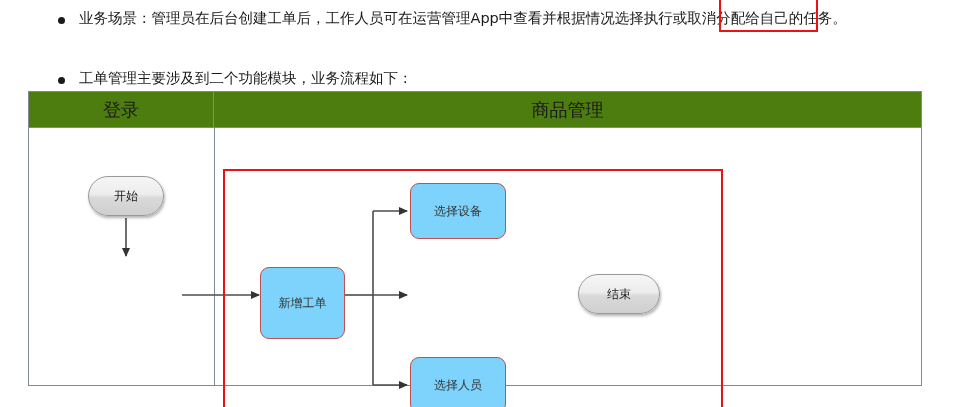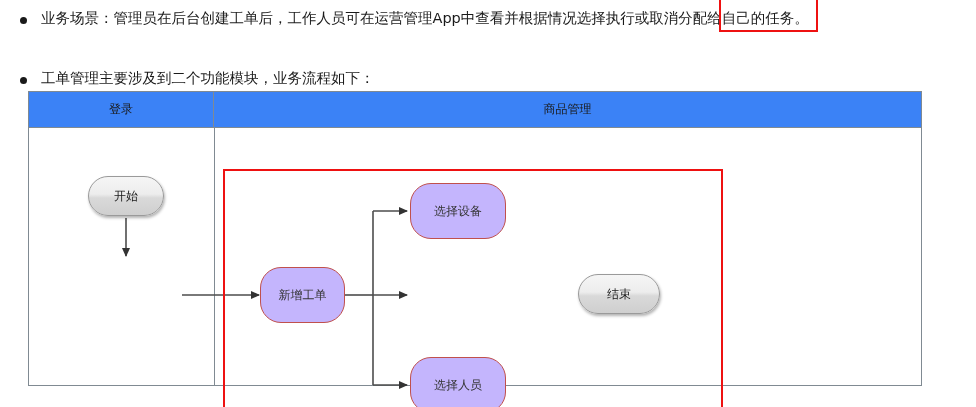--- a/index.html
+++ b/index.html
@@ -7,21 +7,21 @@
     width:976px;height:407px;
     background:#ffffff;
     font-family:"DejaVu Sans","Liberation Sans",sans-serif;
     overflow:hidden;
     position:relative;
   }
   
   .bullets{position:absolute;left:0;top:0;width:976px;}
   .bullet-row{
     display:flex;align-items:flex-start;
-    padding-left:20px;
+    padding-left:58px;
     height:38px;
   }
   .bullet-row.r1{padding-top:8px;}
   .bullet-row.r2{padding-top:6px;margin-top:16px;}
   .bullet-dot{
     width:7px;height:7px;border-radius:50%;
     background:#1a1a1a;flex:0 0 auto;
     margin-top:9px;margin-right:14px;
   }
   .bullet-text{
@@ -44,43 +44,43 @@
     border:1px solid #808a92;
     background:#ffffff;
   }
   .thead{
     display:flex;height:35px;
     border-bottom:1px solid #808a92;
     background:#ddeefc;
   }
   .th{
     display:flex;align-items:center;justify-content:center;
-    font-size:12px;color:#1a1a1a;
-    background:#3b82f6;
+    font-size:18px;color:#1a1a1a;
+    background:#4d7c0f;
     box-sizing:border-box;
   }
   .th-login{width:185px;border-right:1px solid #808a92;}
   .th-goods{flex:1;}
   .tbody{position:relative;height:258px;}
   .col-divider{
     position:absolute;left:185px;top:0;bottom:0;width:1px;
     background:#808a92;
   }
   
   .canvas{position:absolute;left:0;top:0;width:894px;height:258px;}
   .node{
     position:absolute;box-sizing:border-box;
     display:flex;align-items:center;justify-content:center;
     font-size:12px;color:#333333;
     white-space:nowrap;
   }
   .node-proc{
     border:1.3px solid #c0504d;
-    border-radius:21px;
-    background:#c4b5fd;
+    border-radius:9px;
+    background:#7dd3fc;
     box-shadow:0 0 0 0 rgba(0,0,0,0);
   }
   .node-term{
     border:1.3px solid #9a9a9a;
     border-radius:22px;
     background:linear-gradient(to bottom,#f5f5f5 0%,#ededed 45%,#d9d9d9 55%,#cfcfcf 100%);
     box-shadow:1px 2px 3px rgba(0,0,0,0.30);
     color:#1a1a1a;
   }
   
@@ -145,21 +145,21 @@
         <path d="M344,167 L378,167" stroke="#4d4d4d" stroke-width="1.6" fill="none" marker-end="url(#ah)"></path>
 
         <path d="M344,257 L378,257" stroke="#4d4d4d" stroke-width="1.6" fill="none" marker-end="url(#ah)"></path>
       </svg>
 
       <div class="node node-term" style="left:59px;top:48px;width:76px;height:40px;">
         <span>开始</span>
       </div>
 
 
-      <div class="node node-proc" style="left:231px;top:139px;width:85px;height:56px;text-align:center;">
+      <div class="node node-proc" style="left:231px;top:139px;width:85px;height:72px;text-align:center;">
         <span>新增工单</span>
       </div>
 
       <div class="node node-proc" style="left:381px;top:55px;width:96px;height:56px;">
         <span>选择设备</span>
       </div>
 
 
       <div class="node node-proc" style="left:381px;top:229px;width:96px;height:56px;">
         <span>选择人员</span>

